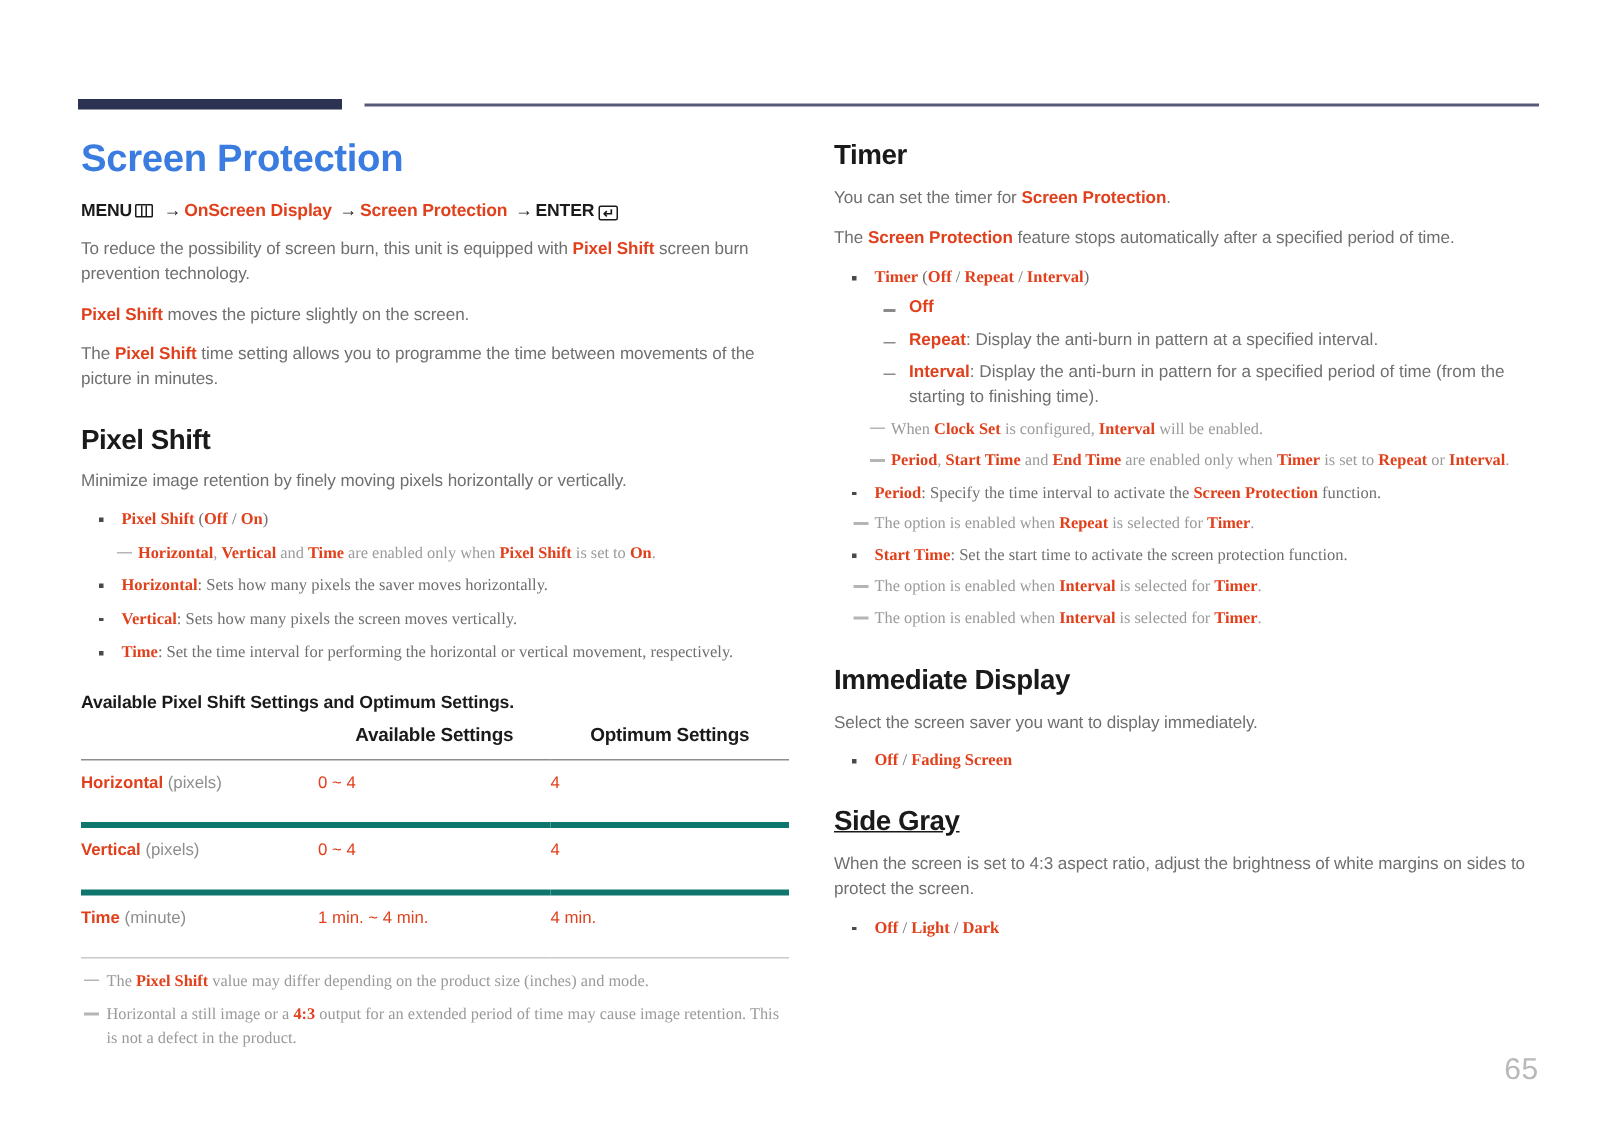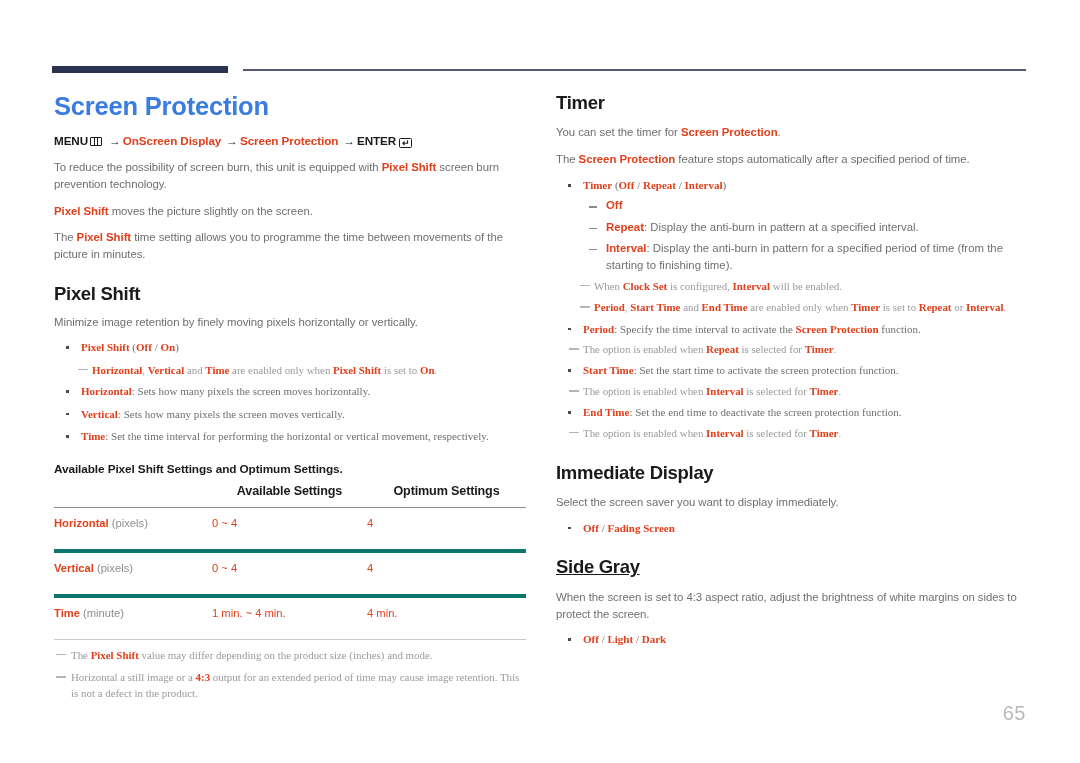--- a/index.html
+++ b/index.html
@@ -167,21 +167,21 @@
     <div class="body-text" style="margin-bottom:8px;">Minimize image retention by finely moving pixels horizontally or vertically.</div>
 
     <ul class="bul">
       <li class="bullet">
         <b class="k">Pixel Shift</b><span> (</span><b class="k">Off</b><span> / </span><b class="k">On</b><span>)</span>
       </li>
       <li class="note">
         <b class="k">Horizontal</b><span>, </span><b class="k">Vertical</b><span> and </span><b class="k">Time</b><span> are enabled only when </span><b class="k">Pixel Shift</b><span> is set to </span><b class="k">On</b><span>.</span>
       </li>
       <li class="bullet">
-        <b class="k">Horizontal</b><span>: Sets how many pixels the screen moves horizontally.</span>
+        <b class="k">Horizontal</b><span>: Sets how many pixels the saver moves horizontally.</span>
       </li>
       <li class="bullet">
         <b class="k">Vertical</b><span>: Sets how many pixels the screen moves vertically.</span>
       </li>
       <li class="bullet">
         <b class="k">Time</b><span>: Set the time interval for performing the horizontal or vertical movement, respectively.</span>
       </li>
     </ul>
 
     <div class="tbl-caption">Available Pixel Shift Settings and Optimum Settings.</div>
@@ -265,23 +265,20 @@
         <span>The option is enabled when </span><b class="k">Repeat</b><span> is selected for </span><b class="k">Timer</b><span>.</span>
       </li>
 
       <li class="bullet" style="margin-bottom:4px;">
         <b class="k">Start Time</b><span>: Set the start time to activate the screen protection function.</span>
       </li>
       <li class="note lvl1">
         <span>The option is enabled when </span><b class="k">Interval</b><span> is selected for </span><b class="k">Timer</b><span>.</span>
       </li>
 
-      <li class="bullet" style="margin-bottom:4px;">
-        <b class="k">End Time</b><span>: Set the end time to deactivate the screen protection function.</span>
-      </li>
       <li class="note lvl1">
         <span>The option is enabled when </span><b class="k">Interval</b><span> is selected for </span><b class="k">Timer</b><span>.</span>
       </li>
     </ul>
 
     <h2 class="sec-title" style="margin-top:21px;margin-bottom:11px;">Immediate Display</h2>
     <div class="body-text" style="margin-bottom:8px;">Select the screen saver you want to display immediately.</div>
     <ul class="bul">
       <li class="bullet">
         <b class="k">Off</b><span> / </span><b class="k">Fading Screen</b>

